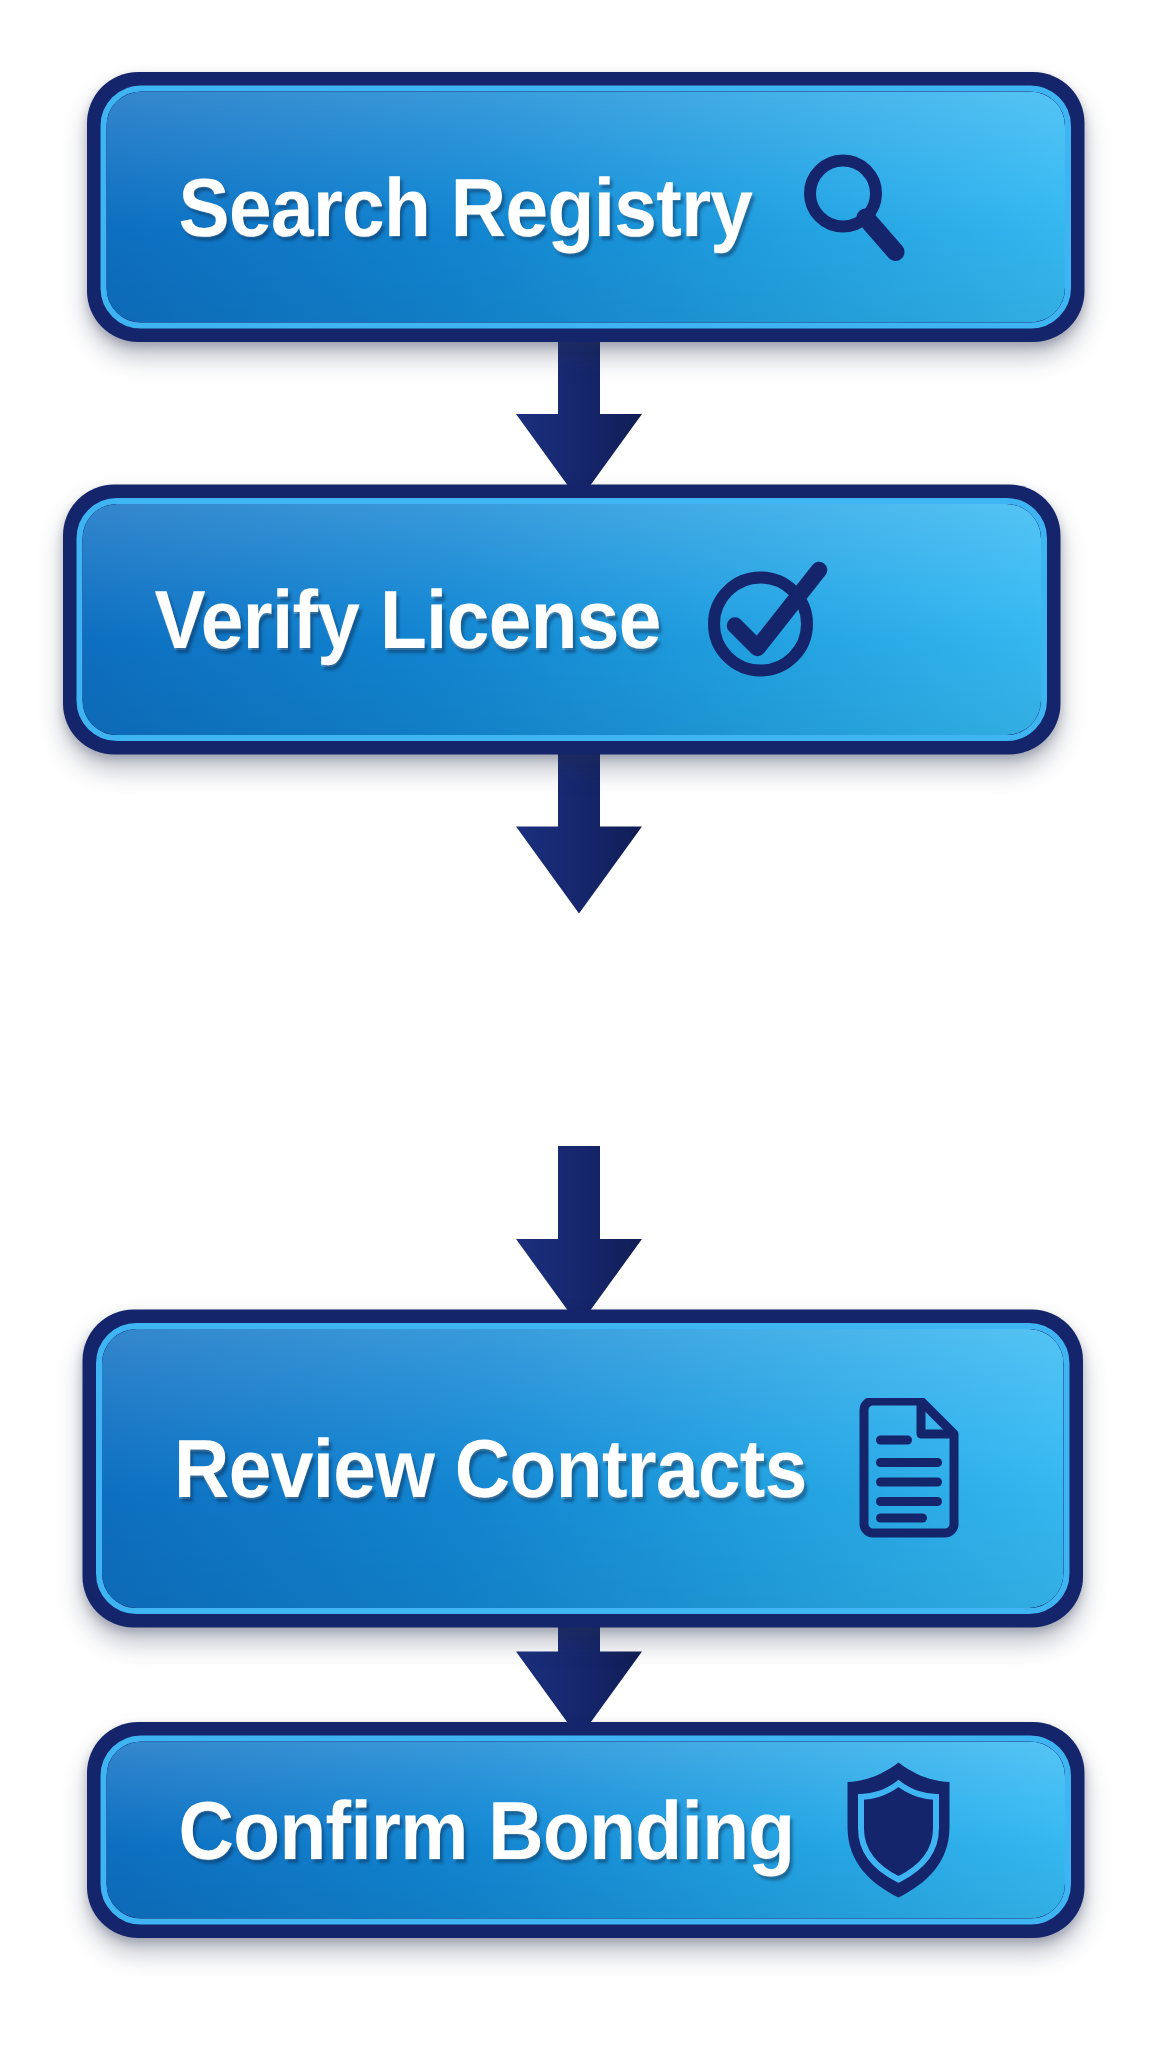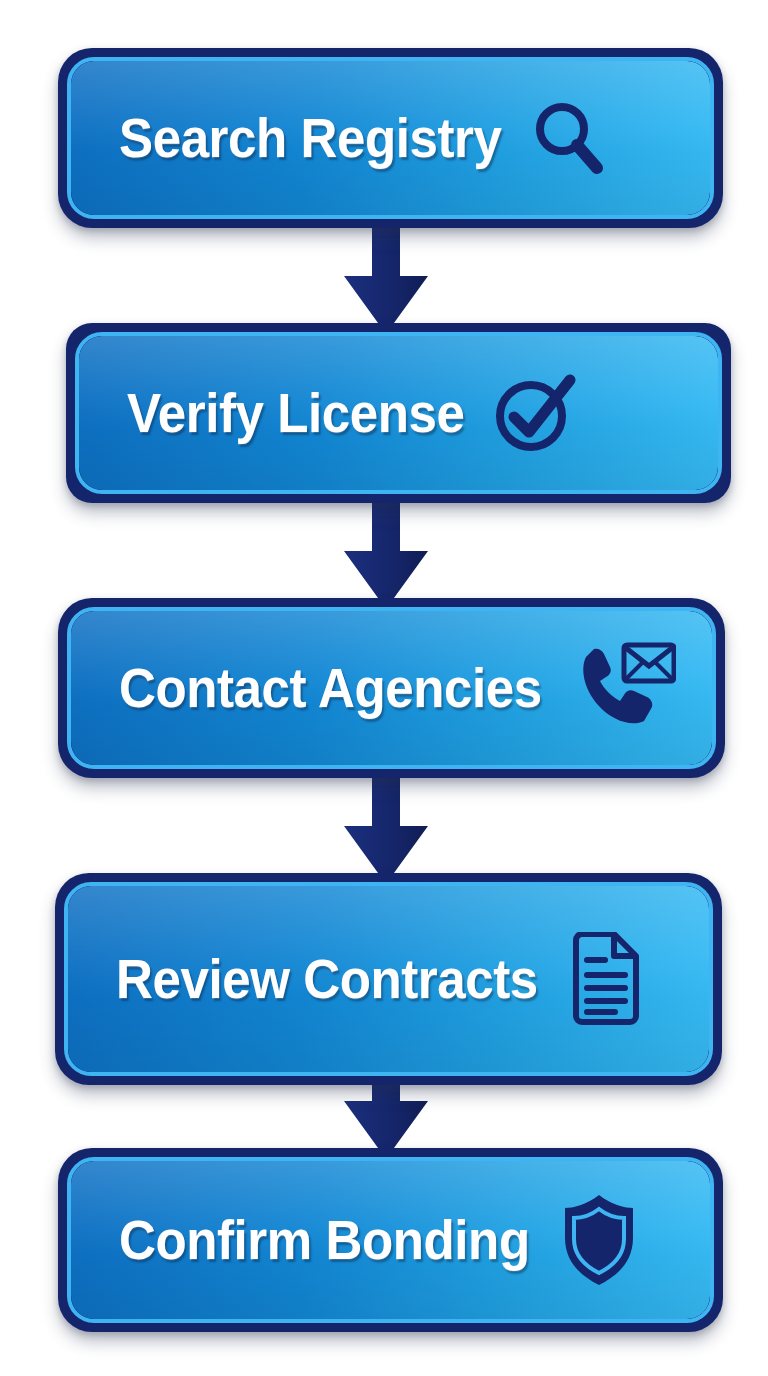--- a/index.html
+++ b/index.html
@@ -94,24 +94,24 @@
   
   .connector {
     position: absolute;
     z-index: 1;
     line-height: 0;
   }
   .connector svg { display: block; }
 
   
   #step-1 { left: 58px;  top: 48px;   width: 665px; height: 180px; }
-  #step-2 { left: 66px;  top: 323px;  width: 665px; height: 180px; border-radius: 26px; }
+  #step-2 { left: 42px;  top: 323px;  width: 665px; height: 180px; }
   #step-3 { left: 58px;  top: 598px;  width: 667px; height: 180px; }
   #step-4 { left: 55px;  top: 873px;  width: 667px; height: 212px; }
-  #step-5 { left: 58px;  top: 1148px; width: 665px; height: 184px; }
+  #step-5 { left: 58px;  top: 1148px; width: 665px; height: 144px; }
 
   #conn-1 { left: 318px; top: 214px;  width: 136px; height: 126px; }
   #conn-2 { left: 318px; top: 489px;  width: 136px; height: 126px; }
   #conn-3 { left: 318px; top: 764px;  width: 136px; height: 126px; }
   #conn-4 { left: 318px; top: 1039px; width: 136px; height: 126px; }
 </style>
 </head>
 <body>
 
 <div id="flow">
@@ -165,51 +165,20 @@
         <linearGradient id="agrad2" x1="0" y1="0" x2="1" y2="0">
           <stop offset="0" stop-color="#1b2f7e"></stop>
           <stop offset="0.5" stop-color="#16276d"></stop>
           <stop offset="1" stop-color="#101d55"></stop>
         </linearGradient>
       </defs>
       <polygon points="54,0 82,0 82,62 110,62 68,120 26,62 54,62" fill="url(#agrad2)"></polygon>
     </svg>
   </div>
 
-  <div class="step" id="step-3">
-    <div class="step-inner">
-      <div class="step-fill"></div>
-      <div class="step-content">
-        <span class="step-label">Contact Agencies</span>
-        <span class="step-icon">
-          <svg width="102" height="94" viewBox="0 0 102 94" aria-hidden="true">
-
-            <path d="M12 16
-                     C 6 28, 10 48, 24 64
-                     C 38 80, 58 86, 70 80
-                     L 78 66
-                     C 79 62, 77 58, 73 56
-                     L 60 50
-                     C 56 48, 52 50, 50 54
-                     L 46 60
-                     C 38 56, 30 48, 26 40
-                     L 32 36
-                     C 36 34, 38 30, 36 26
-                     L 30 13
-                     C 28 9, 24 7, 20 8
-                     Z" fill="#15256b"></path>
-
-            <rect x="50" y="4" width="50" height="36" rx="3" fill="none" stroke="#15256b" stroke-width="5"></rect>
-            <path d="M52 7 L75 25 L98 7" fill="none" stroke="#15256b" stroke-width="5"></path>
-            <path d="M52 38 L68 22 M98 38 L82 22" fill="none" stroke="#15256b" stroke-width="4"></path>
-          </svg>
-        </span>
-      </div>
-    </div>
-  </div>
 
   <div class="connector" id="conn-3">
     <svg width="136" height="126" viewBox="0 0 136 126" aria-hidden="true">
       <defs>
         <linearGradient id="agrad3" x1="0" y1="0" x2="1" y2="0">
           <stop offset="0" stop-color="#1b2f7e"></stop>
           <stop offset="0.5" stop-color="#16276d"></stop>
           <stop offset="1" stop-color="#101d55"></stop>
         </linearGradient>
       </defs>

